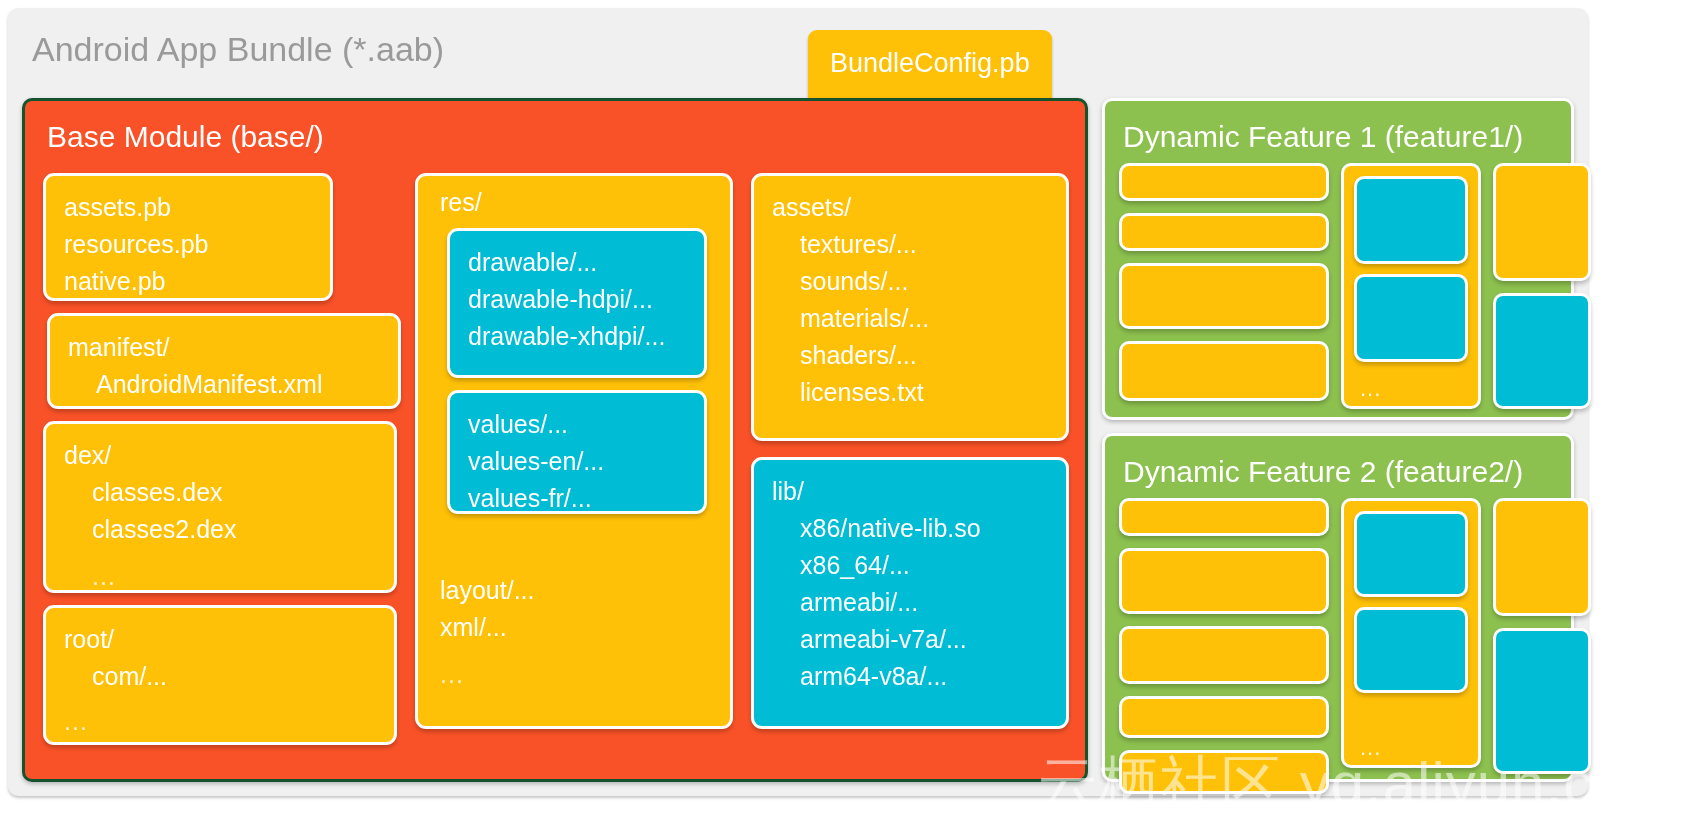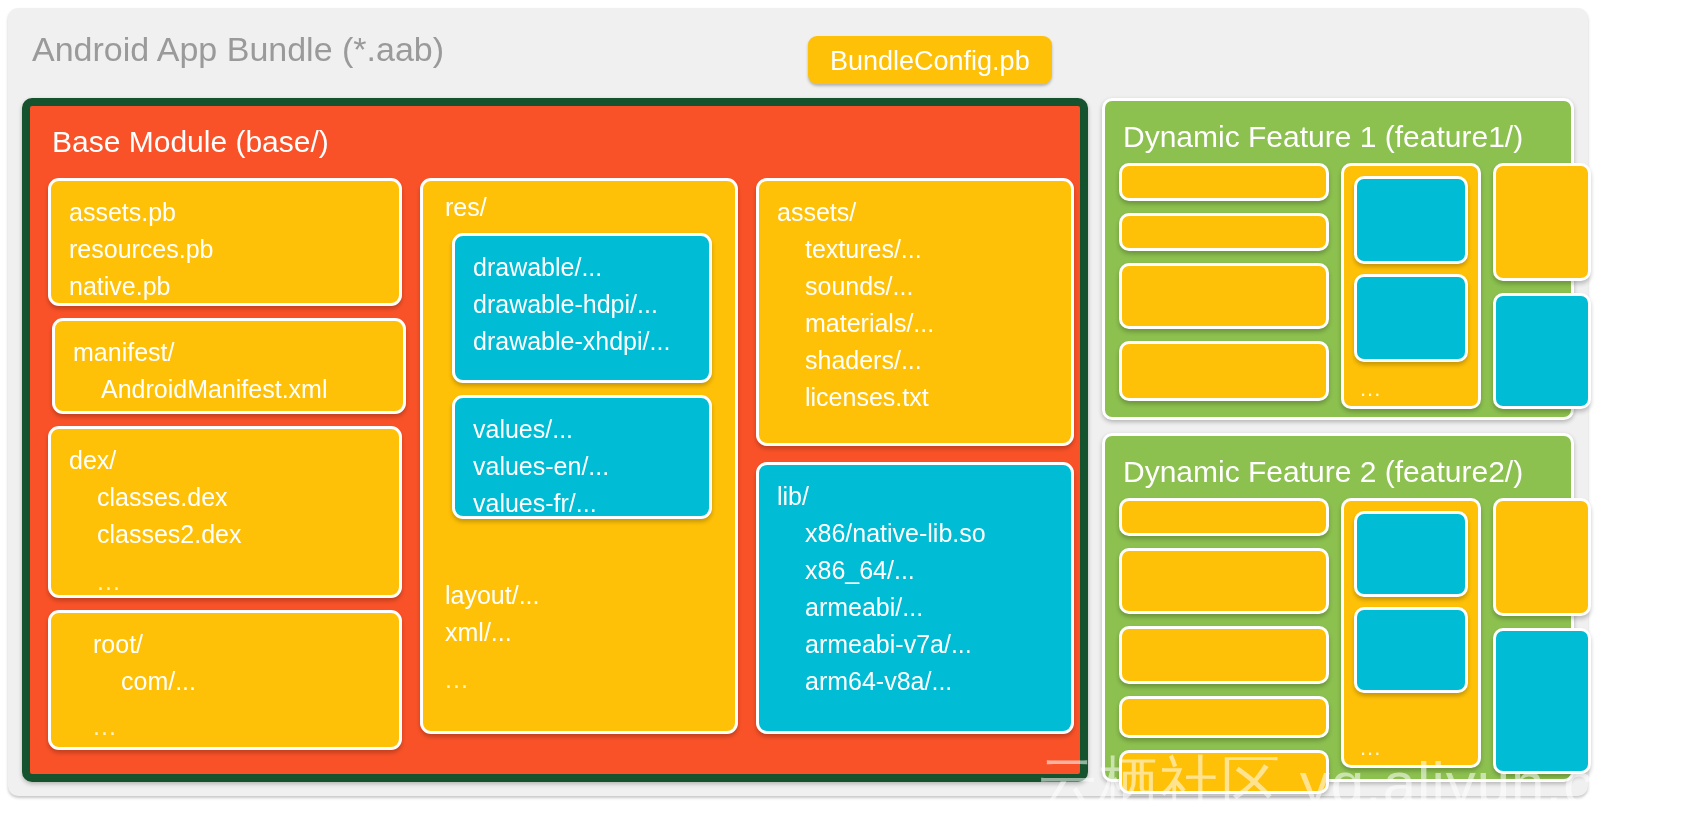--- a/index.html
+++ b/index.html
@@ -31,41 +31,41 @@
     left: 24px;
     top: 22px;
     font-size: 34px;
     color: #9a9a9a;
     white-space: nowrap;
   }
 
   #bundle-config {
     position: absolute;
     left: 800px;
-    top: 28px;
-    height: 48px;
-    padding: 0 22px;
+    top: 22px;
+    height: 62px;
+    padding: 8px 22px;
     background: #FFC107;
     border-radius: 9px;
     color: #ffffff;
     font-size: 27px;
     line-height: 50px;
     white-space: nowrap;
     box-shadow: 0 2px 3px rgba(0,0,0,0.25);
   }
 
   
   #base-module {
     position: absolute;
     left: 14px;
     top: 90px;
     width: 1066px;
     height: 684px;
     background: #FA5228;
-    border: 8px solid #14532d;
+    border: 3px solid #14532d;
     border-radius: 10px;
     box-sizing: border-box;
     box-shadow: 0 2px 4px rgba(0,0,0,0.25);
   }
   #base-module-title {
     position: absolute;
     left: 22px;
     top: 19px;
     font-size: 30px;
     color: #ffffff;
@@ -105,24 +105,24 @@
     opacity: 0.78;
     letter-spacing: 1px;
   }
   .card-lines .ln.dots0 {
     margin-top: 8px;
     opacity: 0.78;
     letter-spacing: 1px;
   }
 
   
-  #card-pb       { position:absolute; left:0; top:0;   width:354px; height:128px; }
+  #card-pb       { position:absolute; left:0; top:0;   width:290px; height:128px; }
   #card-manifest { position:absolute; left:4px; top:140px; width:354px; height:96px;  }
   #card-dex      { position:absolute; left:0; top:248px; width:354px; height:172px; }
-  #card-root     { position:absolute; left:0; top:432px; width:354px; height:140px;padding-left:24px; }
+  #card-root     { position:absolute; left:0; top:432px; width:354px; height:140px; }
 
   
   #card-res { position:absolute; left:0; top:0; width:318px; height:556px; }
   #res-label { padding: 12px 0 6px 22px; font-size: 25px; color:#fff; }
   #card-drawable { position:absolute; left:29px; top:52px;  width:260px; height:150px; }
   #card-values   { position:absolute; left:29px; top:214px; width:260px; height:124px; }
   #res-tail {
     position:absolute; left:22px; top:396px;
     font-size: 25px; line-height: 1.48; color: #ffffff; white-space: nowrap;
   }

